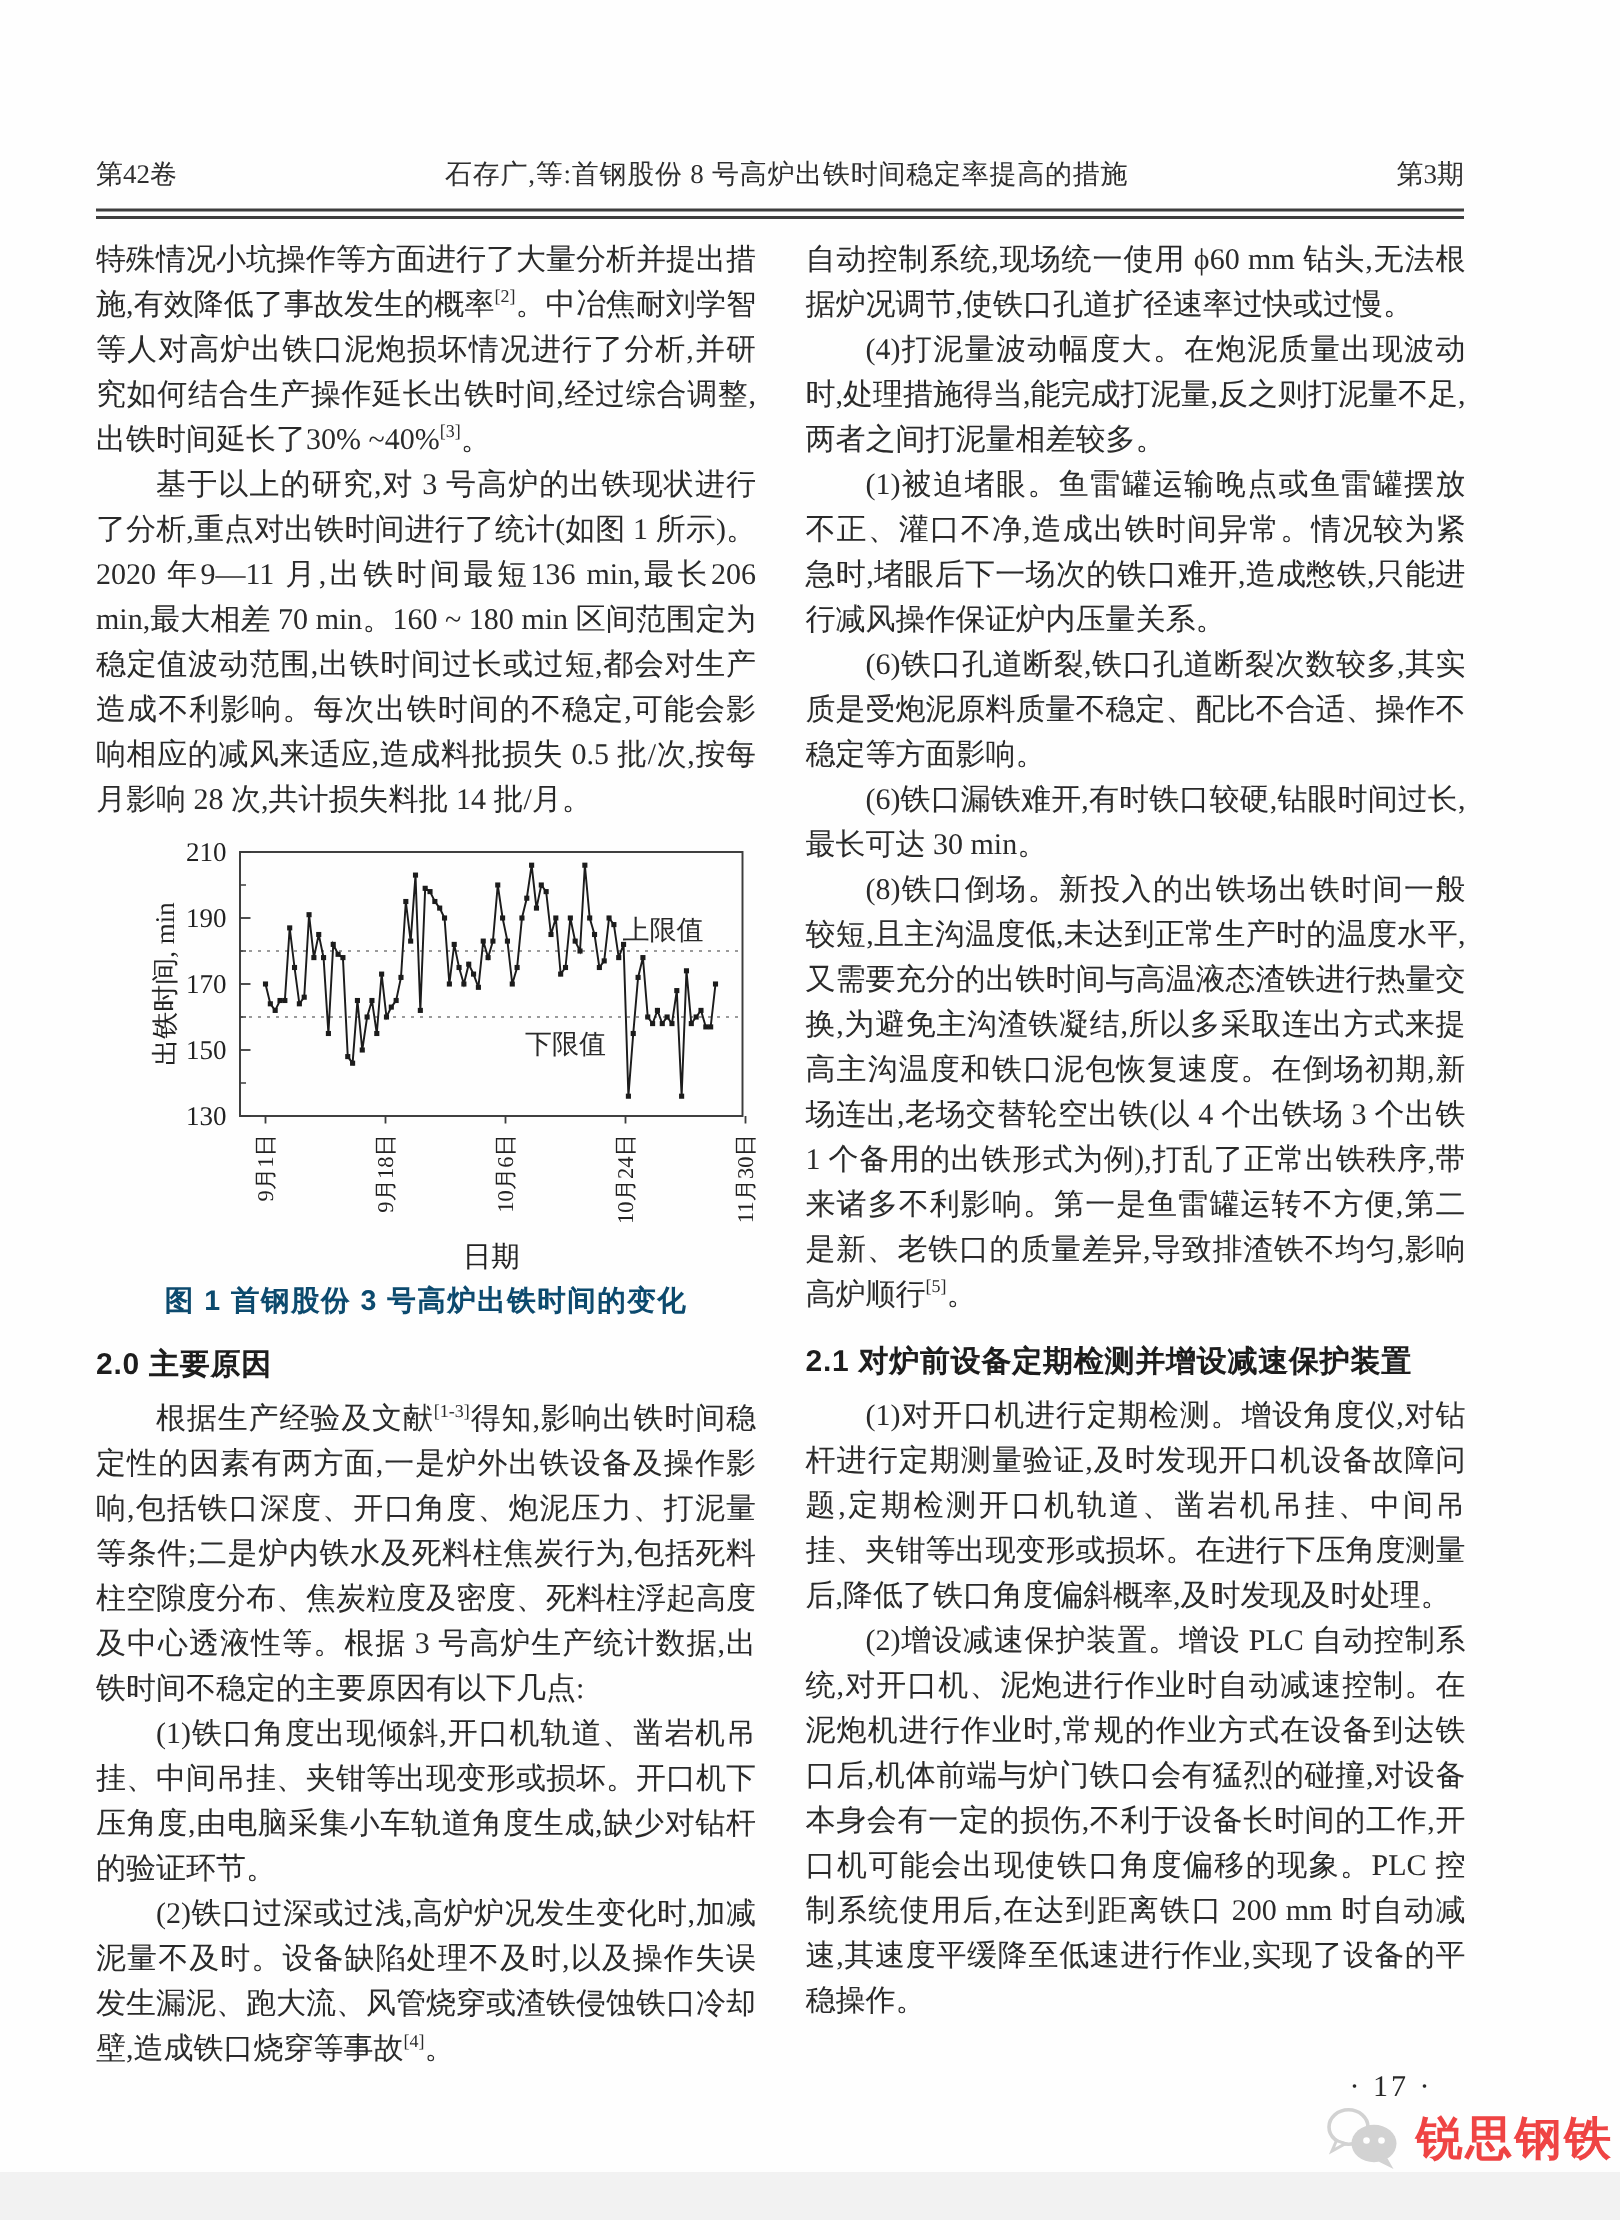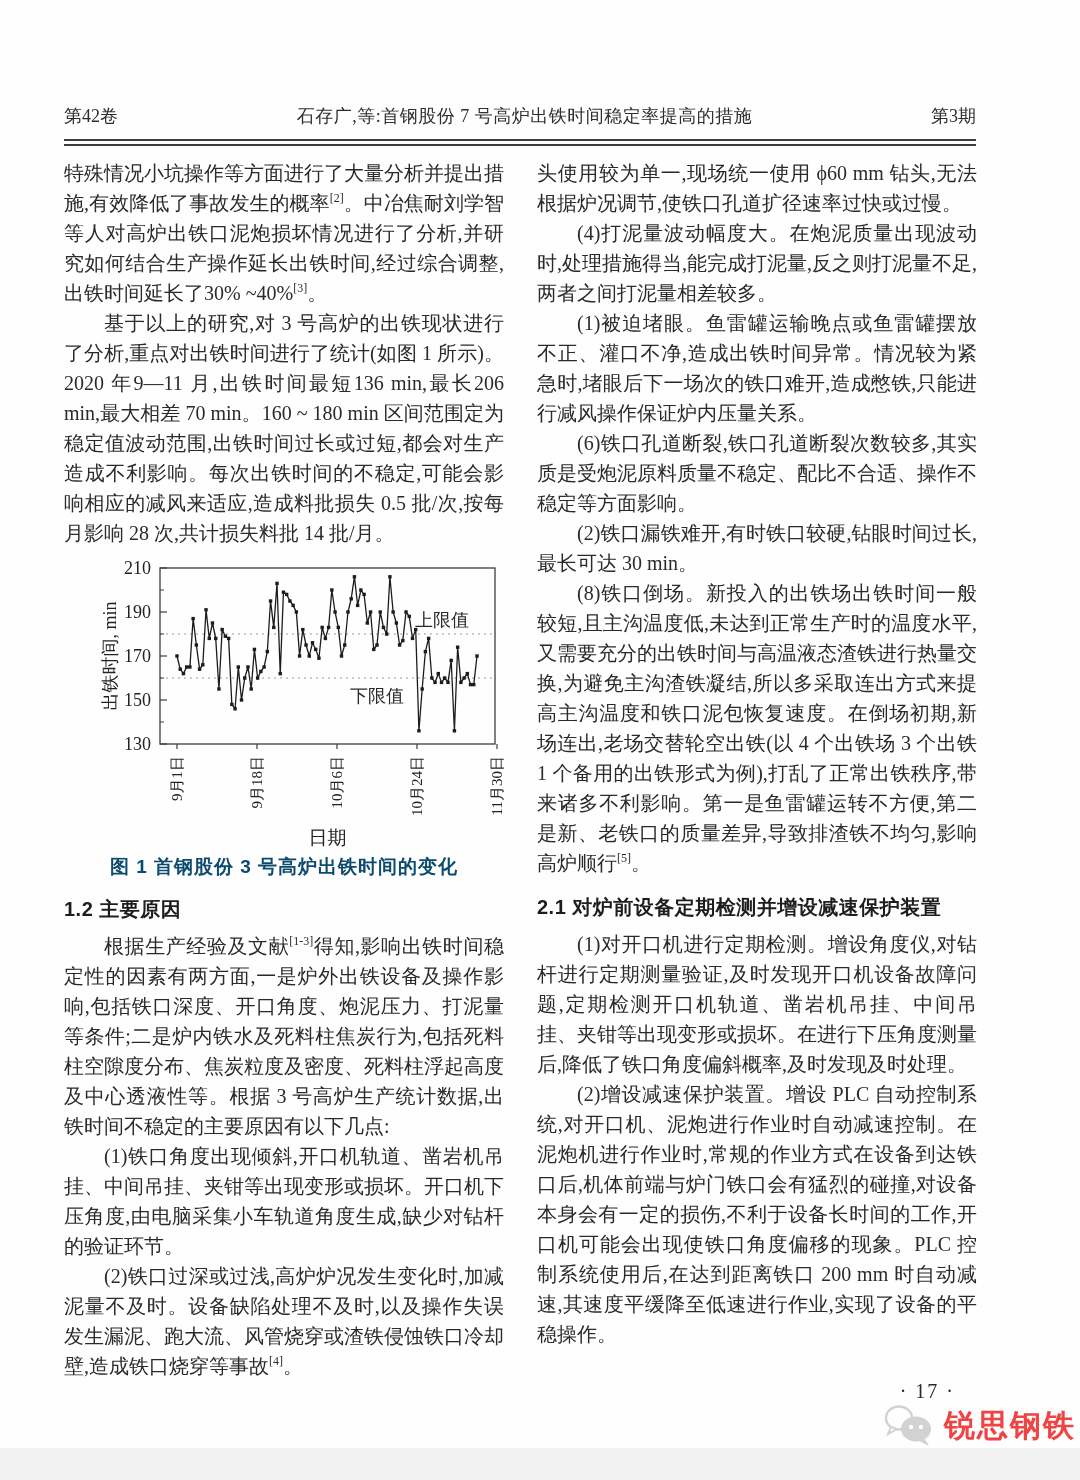--- a/index.html
+++ b/index.html
@@ -62,21 +62,21 @@
     font-weight:bold;font-size:31px;color:#ef4444;letter-spacing:2px;white-space:nowrap;
   }
 </style>
 </head>
 <body>
 
 <div class="page">
 
   <div class="running-head">
     <span>第42卷</span>
-    <span class="rh-title">石存广,等:首钢股份 7 号高炉出铁时间稳定率提高的措施</span>
+    <span class="rh-title">石存广,等:首钢股份 8 号高炉出铁时间稳定率提高的措施</span>
     <span>第3期</span>
   </div>
   <div class="head-rule"></div>
 
   <div class="col col-left">
     <p class="body">特殊情况小坑操作等方面进行了大量分析并提出措施,有效降低了事故发生的概率<sup>[2]</sup>。中冶焦耐刘学智等人对高炉出铁口泥炮损坏情况进行了分析,并研究如何结合生产操作延长出铁时间,经过综合调整,出铁时间延长了30% ~40%<sup>[3]</sup>。</p>
     <p class="body indent">基于以上的研究,对 3 号高炉的出铁现状进行了分析,重点对出铁时间进行了统计(如图 1 所示)。2020 年9—11 月,出铁时间最短136 min,最长206 min,最大相差 70 min。160 ~ 180 min 区间范围定为稳定值波动范围,出铁时间过长或过短,都会对生产造成不利影响。每次出铁时间的不稳定,可能会影响相应的减风来适应,造成料批损失 0.5 批/次,按每月影响 28 次,共计损失料批 14 批/月。</p>
 
     <figure>
       <svg id="chart-svg" width="434" height="296" viewBox="0 0 434 296">
@@ -203,32 +203,32 @@
           <rect x="369.1709677419355" y="126.7" width="3.4" height="3.4" fill="#1c1c1c"></rect>
           <rect x="372.3967741935484" y="122.3" width="3.4" height="3.4" fill="#1c1c1c"></rect>
           <rect x="375.6225806451613" y="117.89999999999999" width="3.4" height="3.4" fill="#1c1c1c"></rect>
           <rect x="378.8483870967742" y="128.9" width="3.4" height="3.4" fill="#1c1c1c"></rect>
           <rect x="382.0741935483871" y="128.9" width="3.4" height="3.4" fill="#1c1c1c"></rect>
           <rect x="385.3" y="100.3" width="3.4" height="3.4" fill="#1c1c1c"></rect>
         </svg>
       <figcaption>图 1   首钢股份 3 号高炉出铁时间的变化</figcaption>
     </figure>
 
-    <div class="h-sub">1.2   主要原因</div>
+    <div class="h-sub">2.0   主要原因</div>
     <p class="body indent">根据生产经验及文献<sup>[1-3]</sup>得知,影响出铁时间稳定性的因素有两方面,一是炉外出铁设备及操作影响,包括铁口深度、开口角度、炮泥压力、打泥量等条件;二是炉内铁水及死料柱焦炭行为,包括死料柱空隙度分布、焦炭粒度及密度、死料柱浮起高度及中心透液性等。根据 3 号高炉生产统计数据,出铁时间不稳定的主要原因有以下几点:</p>
     <p class="body indent">(1)铁口角度出现倾斜,开口机轨道、凿岩机吊挂、中间吊挂、夹钳等出现变形或损坏。开口机下压角度,由电脑采集小车轨道角度生成,缺少对钻杆的验证环节。</p>
     <p class="body indent">(2)铁口过深或过浅,高炉炉况发生变化时,加减泥量不及时。设备缺陷处理不及时,以及操作失误发生漏泥、跑大流、风管烧穿或渣铁侵蚀铁口冷却壁,造成铁口烧穿等事故<sup>[4]</sup>。</p>
   </div>
 
   <div class="col col-right">
-    <p class="body">头使用较为单一,现场统一使用 ϕ60 mm 钻头,无法根据炉况调节,使铁口孔道扩径速率过快或过慢。</p>
+    <p class="body">自动控制系统,现场统一使用 ϕ60 mm 钻头,无法根据炉况调节,使铁口孔道扩径速率过快或过慢。</p>
     <p class="body indent">(4)打泥量波动幅度大。在炮泥质量出现波动时,处理措施得当,能完成打泥量,反之则打泥量不足,两者之间打泥量相差较多。</p>
     <p class="body indent">(1)被迫堵眼。鱼雷罐运输晚点或鱼雷罐摆放不正、灌口不净,造成出铁时间异常。情况较为紧急时,堵眼后下一场次的铁口难开,造成憋铁,只能进行减风操作保证炉内压量关系。</p>
     <p class="body indent">(6)铁口孔道断裂,铁口孔道断裂次数较多,其实质是受炮泥原料质量不稳定、配比不合适、操作不稳定等方面影响。</p>
-    <p class="body indent">(2)铁口漏铁难开,有时铁口较硬,钻眼时间过长,最长可达 30 min。</p>
+    <p class="body indent">(6)铁口漏铁难开,有时铁口较硬,钻眼时间过长,最长可达 30 min。</p>
     <p class="body indent">(8)铁口倒场。新投入的出铁场出铁时间一般较短,且主沟温度低,未达到正常生产时的温度水平,又需要充分的出铁时间与高温液态渣铁进行热量交换,为避免主沟渣铁凝结,所以多采取连出方式来提高主沟温度和铁口泥包恢复速度。在倒场初期,新场连出,老场交替轮空出铁(以 4 个出铁场 3 个出铁 1 个备用的出铁形式为例),打乱了正常出铁秩序,带来诸多不利影响。第一是鱼雷罐运转不方便,第二是新、老铁口的质量差异,导致排渣铁不均匀,影响高炉顺行<sup>[5]</sup>。</p>
 
     <div class="h-sub">2.1   对炉前设备定期检测并增设减速保护装置</div>
     <p class="body indent">(1)对开口机进行定期检测。增设角度仪,对钻杆进行定期测量验证,及时发现开口机设备故障问题,定期检测开口机轨道、凿岩机吊挂、中间吊挂、夹钳等出现变形或损坏。在进行下压角度测量后,降低了铁口角度偏斜概率,及时发现及时处理。</p>
     <p class="body indent">(2)增设减速保护装置。增设 PLC 自动控制系统,对开口机、泥炮进行作业时自动减速控制。在泥炮机进行作业时,常规的作业方式在设备到达铁口后,机体前端与炉门铁口会有猛烈的碰撞,对设备本身会有一定的损伤,不利于设备长时间的工作,开口机可能会出现使铁口角度偏移的现象。PLC 控制系统使用后,在达到距离铁口 200 mm 时自动减速,其速度平缓降至低速进行作业,实现了设备的平稳操作。</p>
   </div>
 
   <div class="page-number">· 17 ·</div>
 
   <div class="watermark">

